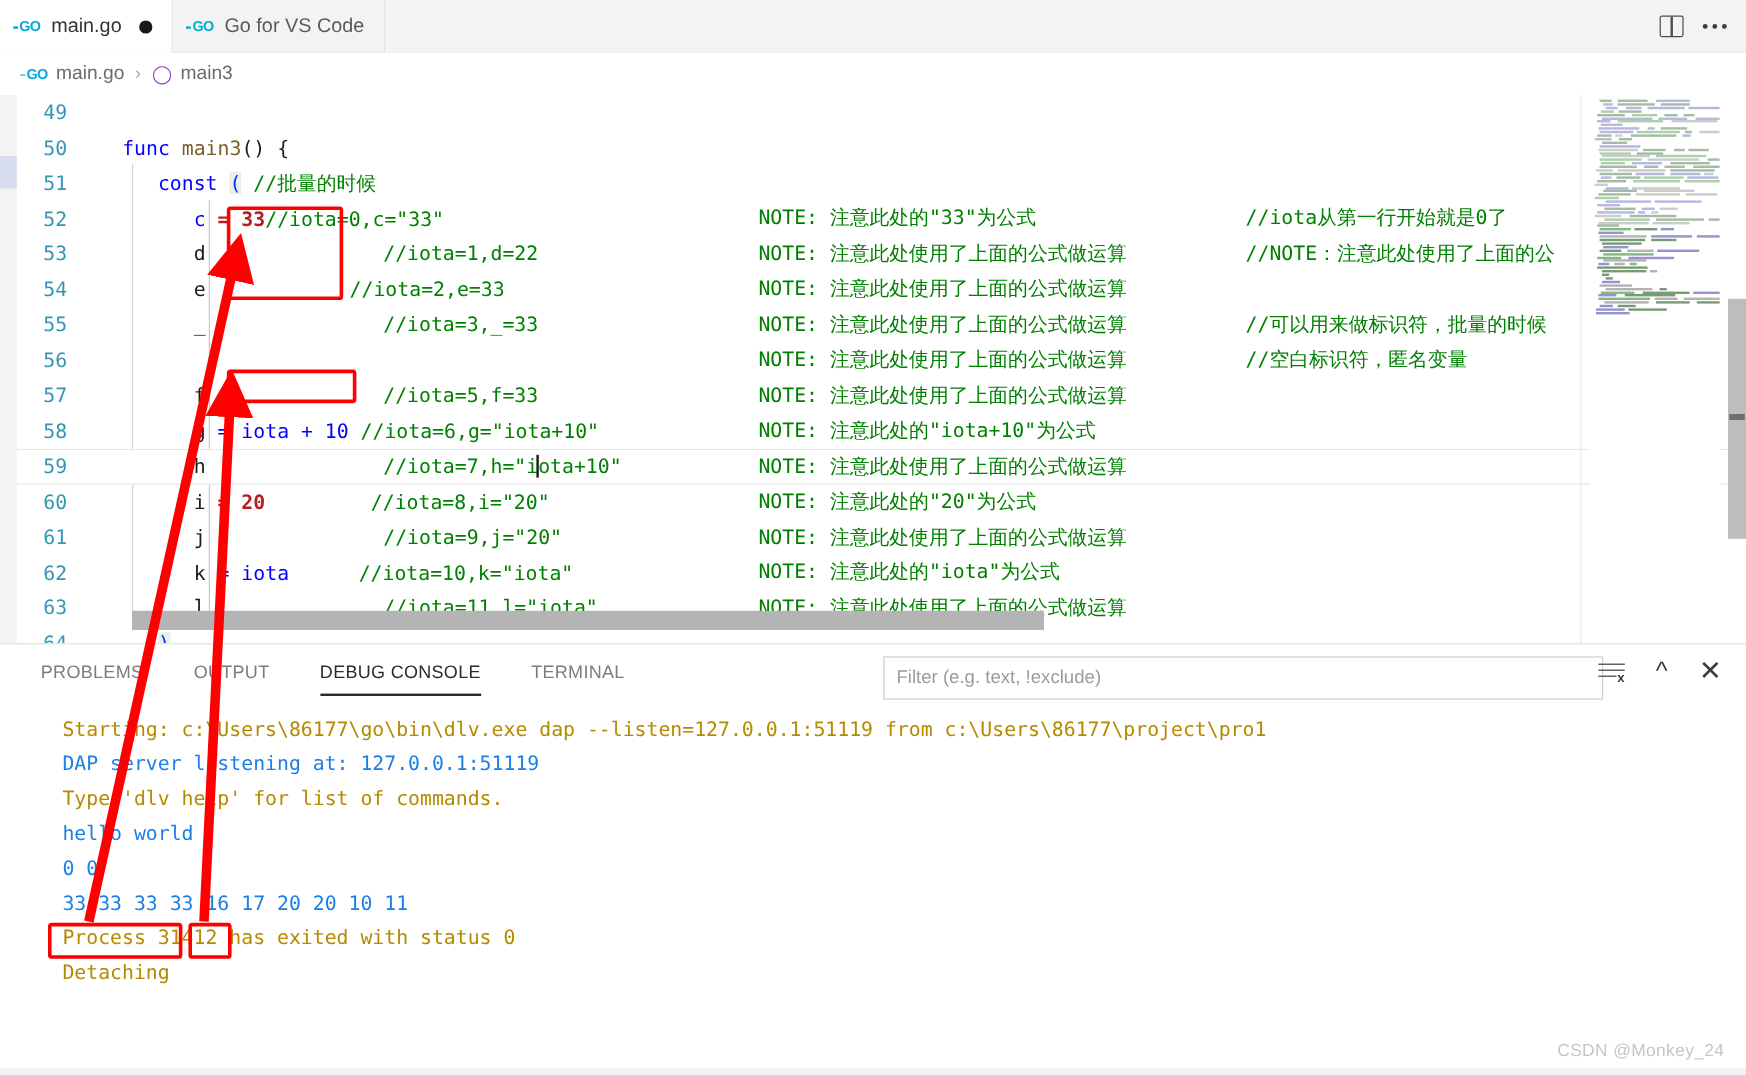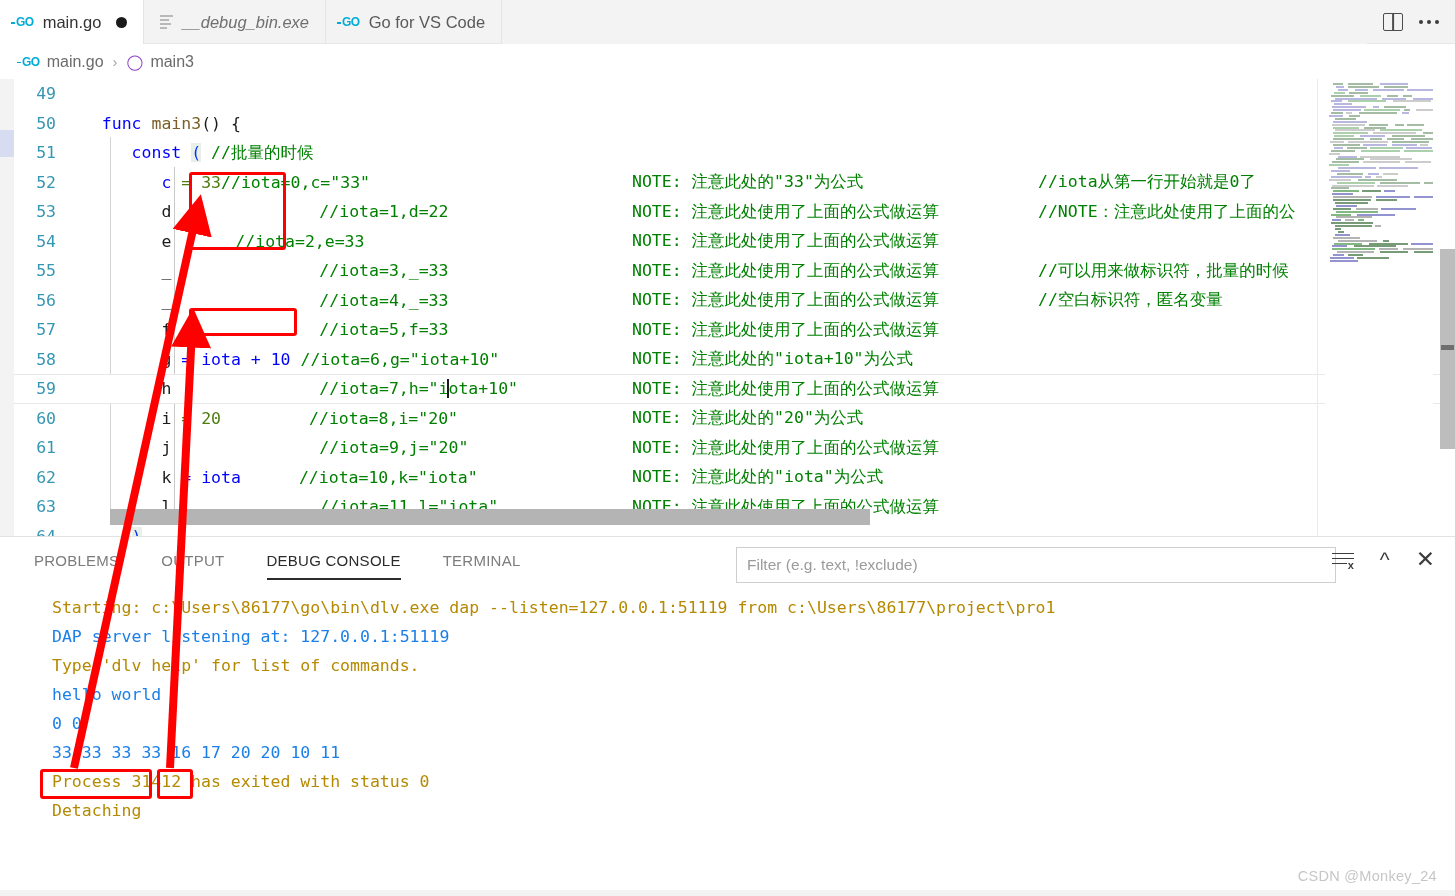--- a/index.html
+++ b/index.html
@@ -81,21 +81,21 @@
   .ln {
     width:58px; text-align:right; padding-right:16px; color:#2b91af;
     font-family:"DejaVu Sans Mono","Liberation Mono",monospace; font-size:16.5px;
     flex:none; opacity:.95;
   }
   .ind-guide { position:absolute; left:96px; top:0; bottom:0; width:1px; background:#d3d3d3; }
   .ind-guide2 { position:absolute; left:160px; top:0; bottom:0; width:1px; background:#c9c9c9; }
   .code { flex:1; position:relative; }
   .kw  { color:#0000ff; }
   .fn  { color:#795e26; }
-  .num { color:#4d7c0f; }
+  .num { color:#b91c1c;font-weight:bold; }
   .cmt { color:#008000; }
   .pl  { color:#1b1b1b; }
   .brkt{ color:#0431fa; background:#e8f0e8; }
   .cursor-bar {
     display:inline-block; width:2px; height:19px; background:#1a1a1a;
     vertical-align:-4px; margin:0 -1px;
   }
 
   .hscroll {
     position:absolute; left:96px; top:430px; width:760px; height:16px; background:#b4b4b4;
@@ -178,29 +178,20 @@
 <div id="app">
 
   <div class="tabbar">
 
     <div class="tab active">
       <span class="go-icon">GO</span>
       <span class="tlabel">main.go</span>
       <span class="dirty-dot"></span>
     </div>
 
-    <div class="tab italic">
-      <span class="lines-icon">
-          <i></i>
-          <i></i>
-          <i></i>
-          <i></i>
-        </span>
-      <span class="tlabel">__debug_bin.exe</span>
-    </div>
 
     <div class="tab">
       <span class="go-icon">GO</span>
       <span class="tlabel">Go for VS Code</span>
     </div>
 
     <div class="tab tabfill"></div>
 
     <div class="tab-actions">
       <span class="split-icon"></span>
@@ -252,33 +243,32 @@
         <span class="code" style="position:absolute;left:1024px;flex:none"><span class="cmt">//iota从第一行开始就是0了</span></span>
       </div>
       <div class="line">
         <span class="ln">53</span>
         <span class="code">         <span class="pl">d</span><span class="cmt" style="margin-left:148px">//iota=1,d=22</span></span>
         <span class="code" style="position:absolute;left:618px;flex:none"><span class="cmt">NOTE: 注意此处使用了上面的公式做运算</span></span>
         <span class="code" style="position:absolute;left:1024px;flex:none"><span class="cmt">//NOTE：注意此处使用了上面的公</span></span>
       </div>
       <div class="line">
         <span class="ln">54</span>
-        <span class="code">         <span class="pl">e</span><span class="cmt" style="margin-left:64px">//iota=2,e=33</span></span>
+        <span class="code">         <span class="pl">e</span><span class="cmt" style="margin-left:120px">//iota=2,e=33</span></span>
         <span class="code" style="position:absolute;left:618px;flex:none"><span class="cmt">NOTE: 注意此处使用了上面的公式做运算</span></span>
         <span class="code" style="position:absolute;left:1024px;flex:none"><span class="cmt"></span></span>
       </div>
       <div class="line">
         <span class="ln">55</span>
         <span class="code">         <span class="pl">_</span><span class="cmt" style="margin-left:148px">//iota=3,_=33</span></span>
         <span class="code" style="position:absolute;left:618px;flex:none"><span class="cmt">NOTE: 注意此处使用了上面的公式做运算</span></span>
         <span class="code" style="position:absolute;left:1024px;flex:none"><span class="cmt">//可以用来做标识符，批量的时候</span></span>
       </div>
       <div class="line">
         <span class="ln">56</span>
-        <span class="code">         <span class="pl">_</span><span class="cmt" style="margin-left:148px">//iota=4,_=33</span></span>
         <span class="code" style="position:absolute;left:618px;flex:none"><span class="cmt">NOTE: 注意此处使用了上面的公式做运算</span></span>
         <span class="code" style="position:absolute;left:1024px;flex:none"><span class="cmt">//空白标识符，匿名变量</span></span>
       </div>
       <div class="line">
         <span class="ln">57</span>
         <span class="code">         <span class="pl">f</span><span class="cmt" style="margin-left:148px">//iota=5,f=33</span></span>
         <span class="code" style="position:absolute;left:618px;flex:none"><span class="cmt">NOTE: 注意此处使用了上面的公式做运算</span></span>
         <span class="code" style="position:absolute;left:1024px;flex:none"><span class="cmt"></span></span>
       </div>
 

